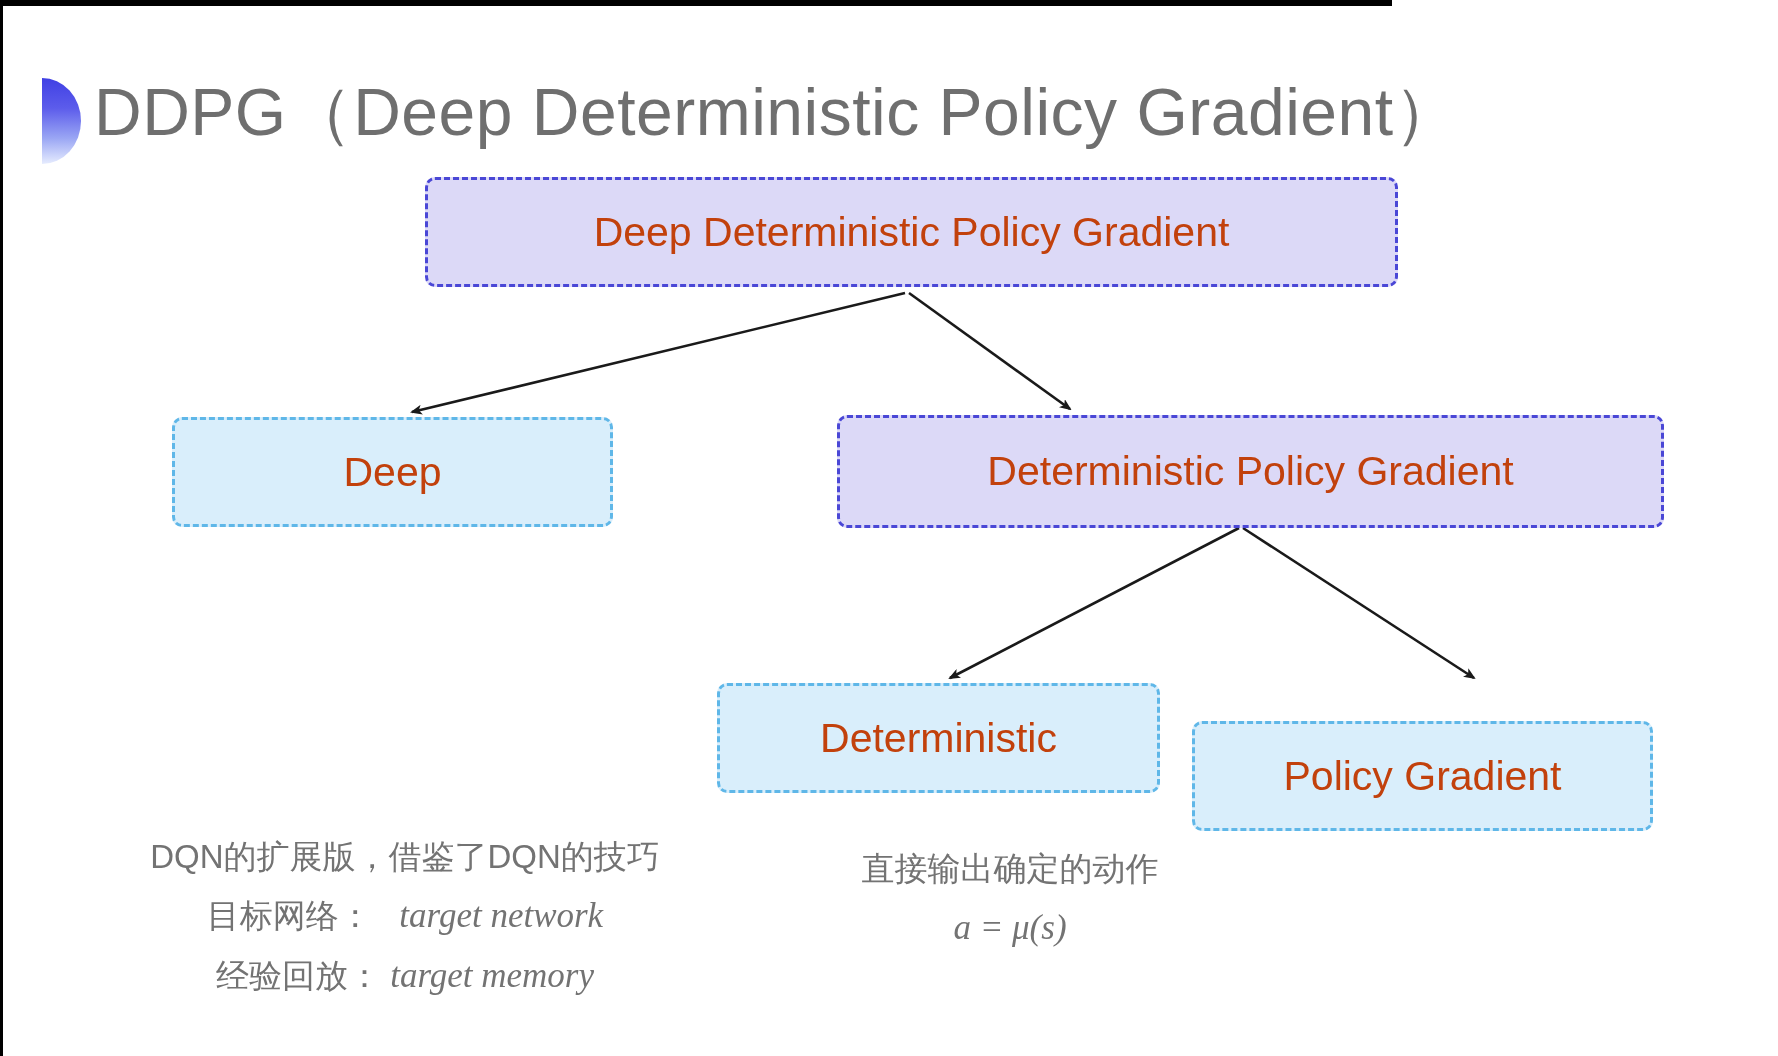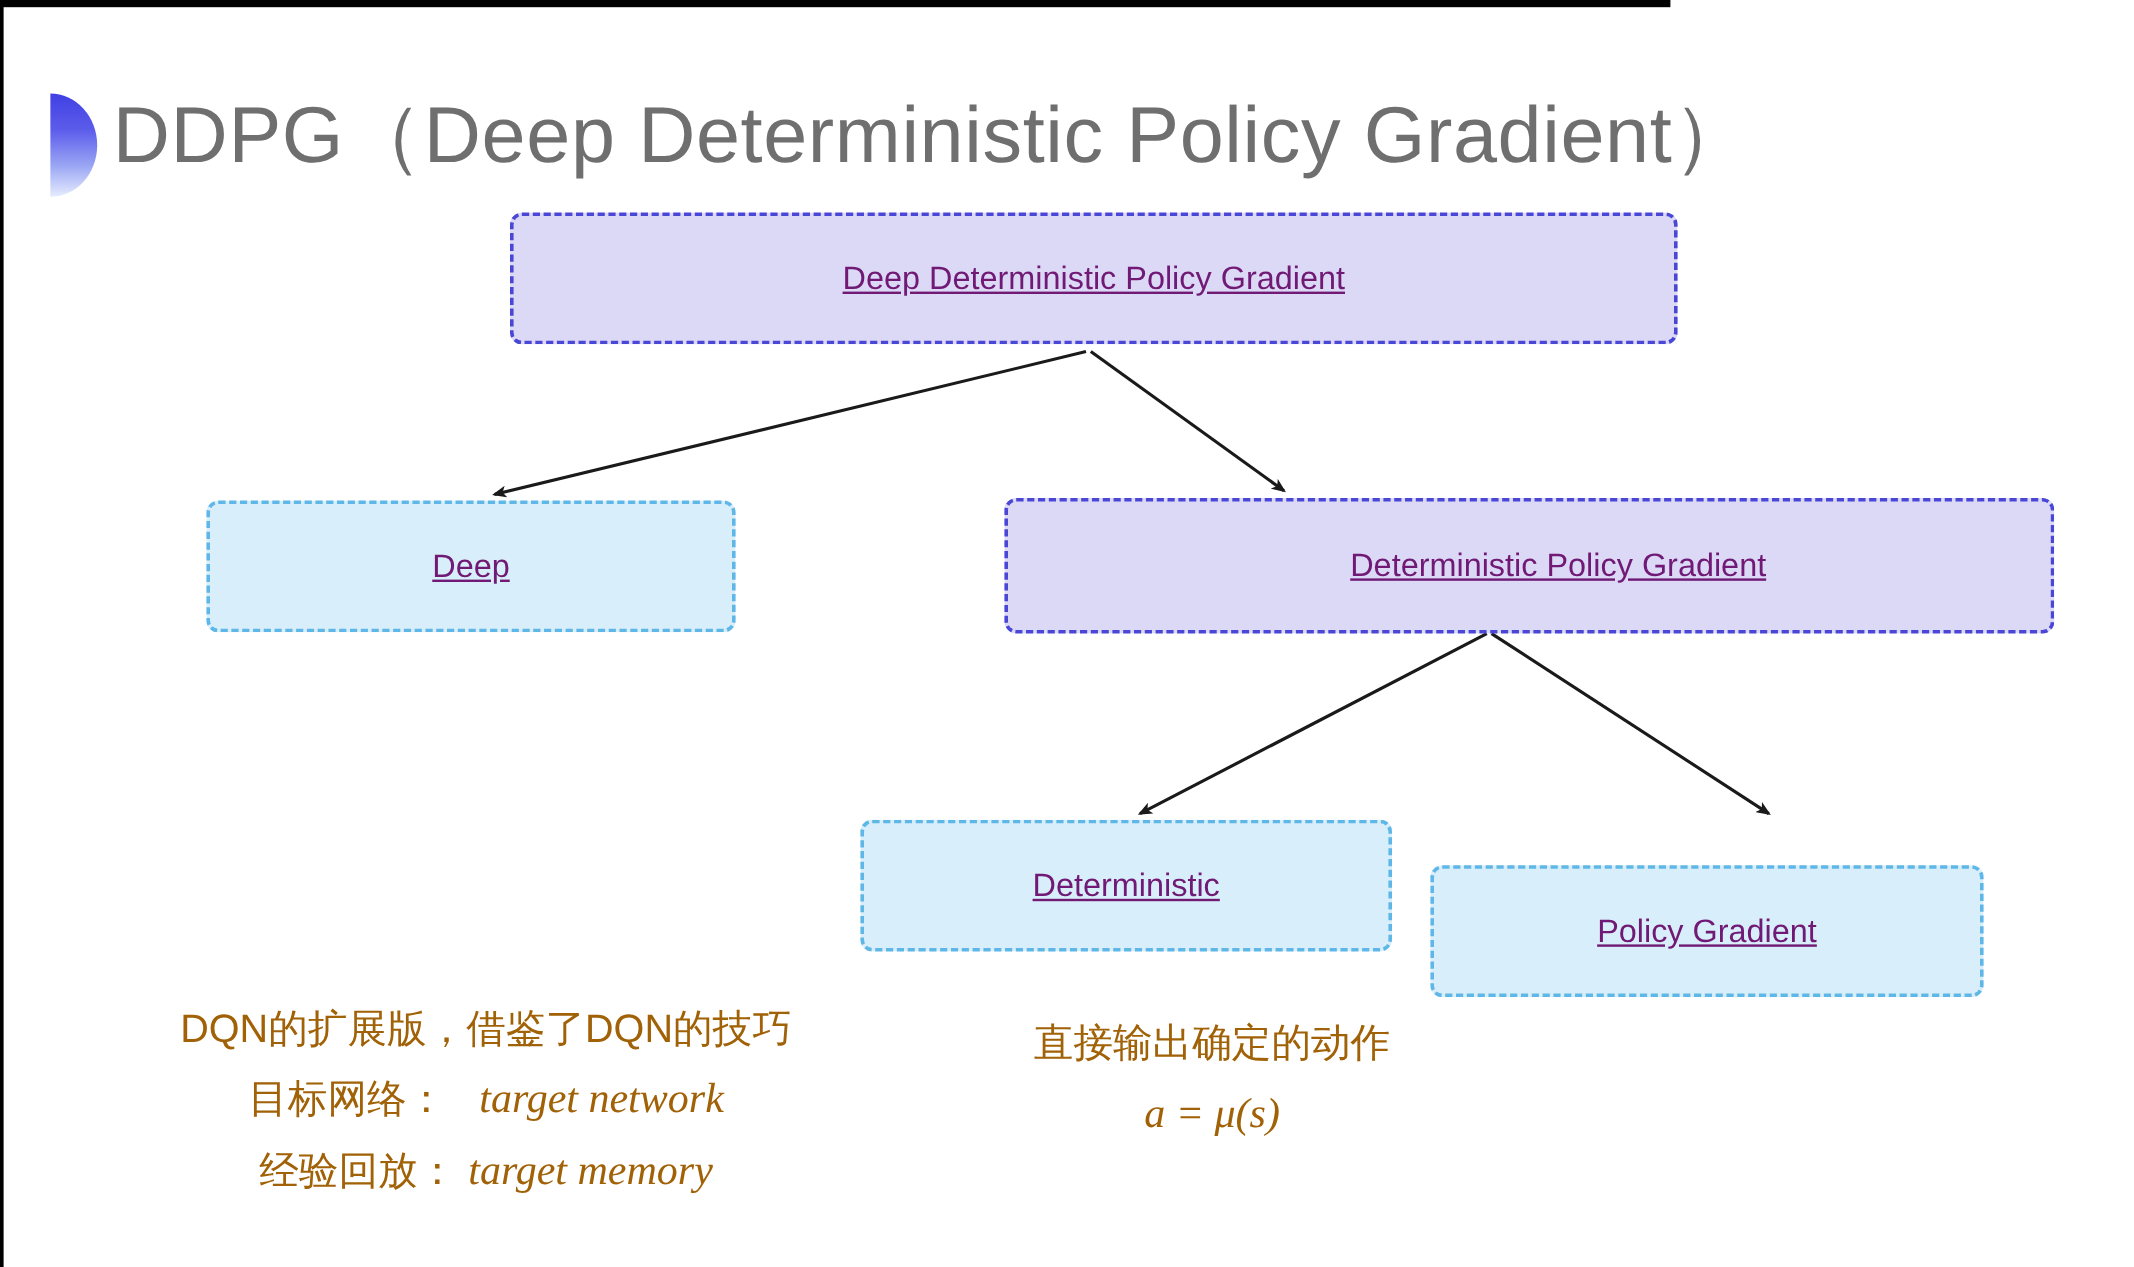--- a/index.html
+++ b/index.html
@@ -35,41 +35,40 @@
     font-size: 66px; line-height: 1.1;
     color: #6f6f6f;
     letter-spacing: 0.5px;
     white-space: nowrap;
   }
 
   .box {
     position: absolute;
     display: flex; align-items: center; justify-content: center;
     border-radius: 10px;
-    font-size: 27px;
-    color: #701a75;
+    font-size: 41px;
+    color: #c2410c;
     text-align: center;
     white-space: nowrap;
-    text-decoration: underline;
   }
   .box.purple { background: #dcd9f7; border: 3px dashed #4a47d6; }
   .box.cyan   { background: #d9eefb; border: 3px dashed #5fb7e8; align-items: center; }
 
   #node-root          { left: 425px; top: 177px; width: 967px; height: 104px; }
   #node-deep          { left: 172px; top: 417px; width: 435px; height: 104px; }
-  #node-dpg           { left: 837px; top: 415px; width: 821px; height: 107px; padding-left: 48px; }
+  #node-dpg           { left: 837px; top: 415px; width: 821px; height: 107px; }
   #node-deterministic { left: 717px; top: 683px; width: 437px; height: 104px; }
   #node-pg            { left: 1192px; top: 683px; width: 455px; height: 104px; margin-top: 38px; }
 
   #arrow-layer { position: absolute; left: 0; top: 0; width: 1778px; height: 1056px; pointer-events: none; }
 
   .note {
     position: absolute;
     text-align: center;
-    color: #a16207;
+    color: #737373;
     font-size: 33px;
     line-height: 1.0;
   }
   .note .nline { margin-bottom: 25px; white-space: nowrap; }
   .serif-italic {
     font-family: "Liberation Serif", "DejaVu Serif", serif;
     font-style: italic;
     font-size: 35px;
   }
   #note-dqn    { left: 95px;  top: 840px; width: 620px; }

